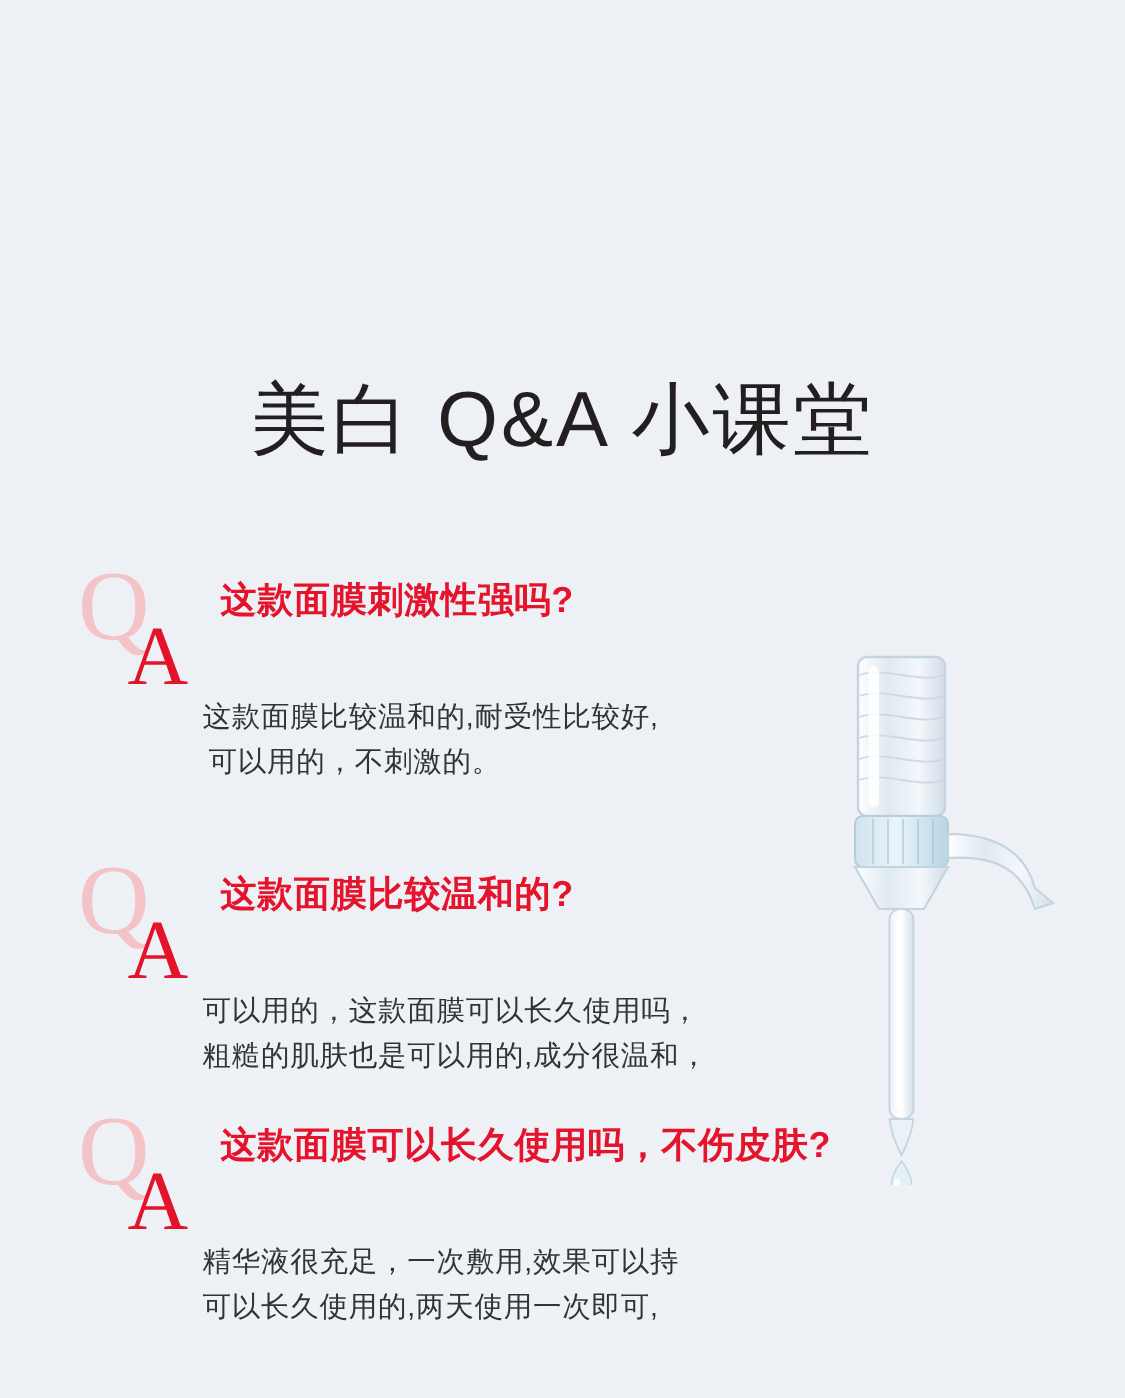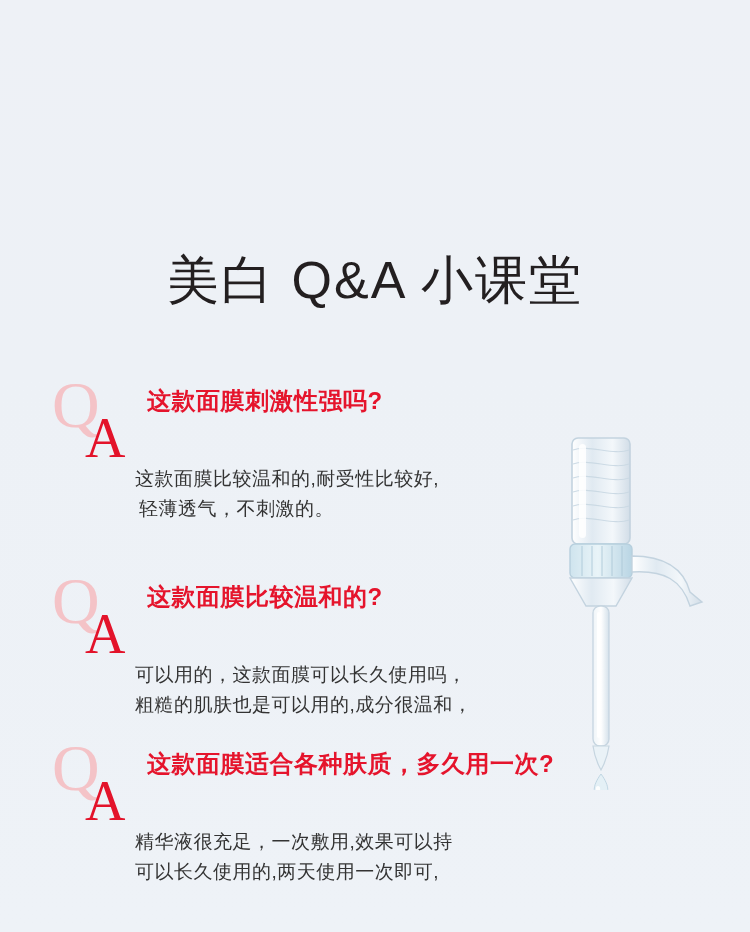--- a/index.html
+++ b/index.html
@@ -107,38 +107,38 @@
 <div class="page">
 
   <div class="title">美白 Q&amp;A 小课堂</div>
 
   <div class="qa" id="qa-0">
     <span class="q-mark">Q</span>
     <span class="a-mark">A</span>
     <div class="q-text">这款面膜刺激性强吗?</div>
     <div class="a-text">
       <span class="line">这款面膜比较温和的,耐受性比较好,</span>
-      <span class="line ind">轻薄透气，不刺激的。</span>
+      <span class="line ind">可以用的，不刺激的。</span>
     </div>
   </div>
 
   <div class="qa" id="qa-1">
     <span class="q-mark">Q</span>
     <span class="a-mark">A</span>
     <div class="q-text">这款面膜比较温和的?</div>
     <div class="a-text">
       <span class="line">可以用的，这款面膜可以长久使用吗，</span>
       <span class="line">粗糙的肌肤也是可以用的,成分很温和，</span>
     </div>
   </div>
 
   <div class="qa" id="qa-2">
     <span class="q-mark">Q</span>
     <span class="a-mark">A</span>
-    <div class="q-text">这款面膜适合各种肤质，多久用一次?</div>
+    <div class="q-text">这款面膜可以长久使用吗，不伤皮肤?</div>
     <div class="a-text">
       <span class="line">精华液很充足，一次敷用,效果可以持</span>
       <span class="line">可以长久使用的,两天使用一次即可,</span>
     </div>
   </div>
 
   <div class="dropper">
     <svg width="190" height="360" viewBox="0 0 190 360" xmlns="http://www.w3.org/2000/svg">
       <defs>
         <linearGradient id="glassG" x1="0" y1="0" x2="1" y2="0">

